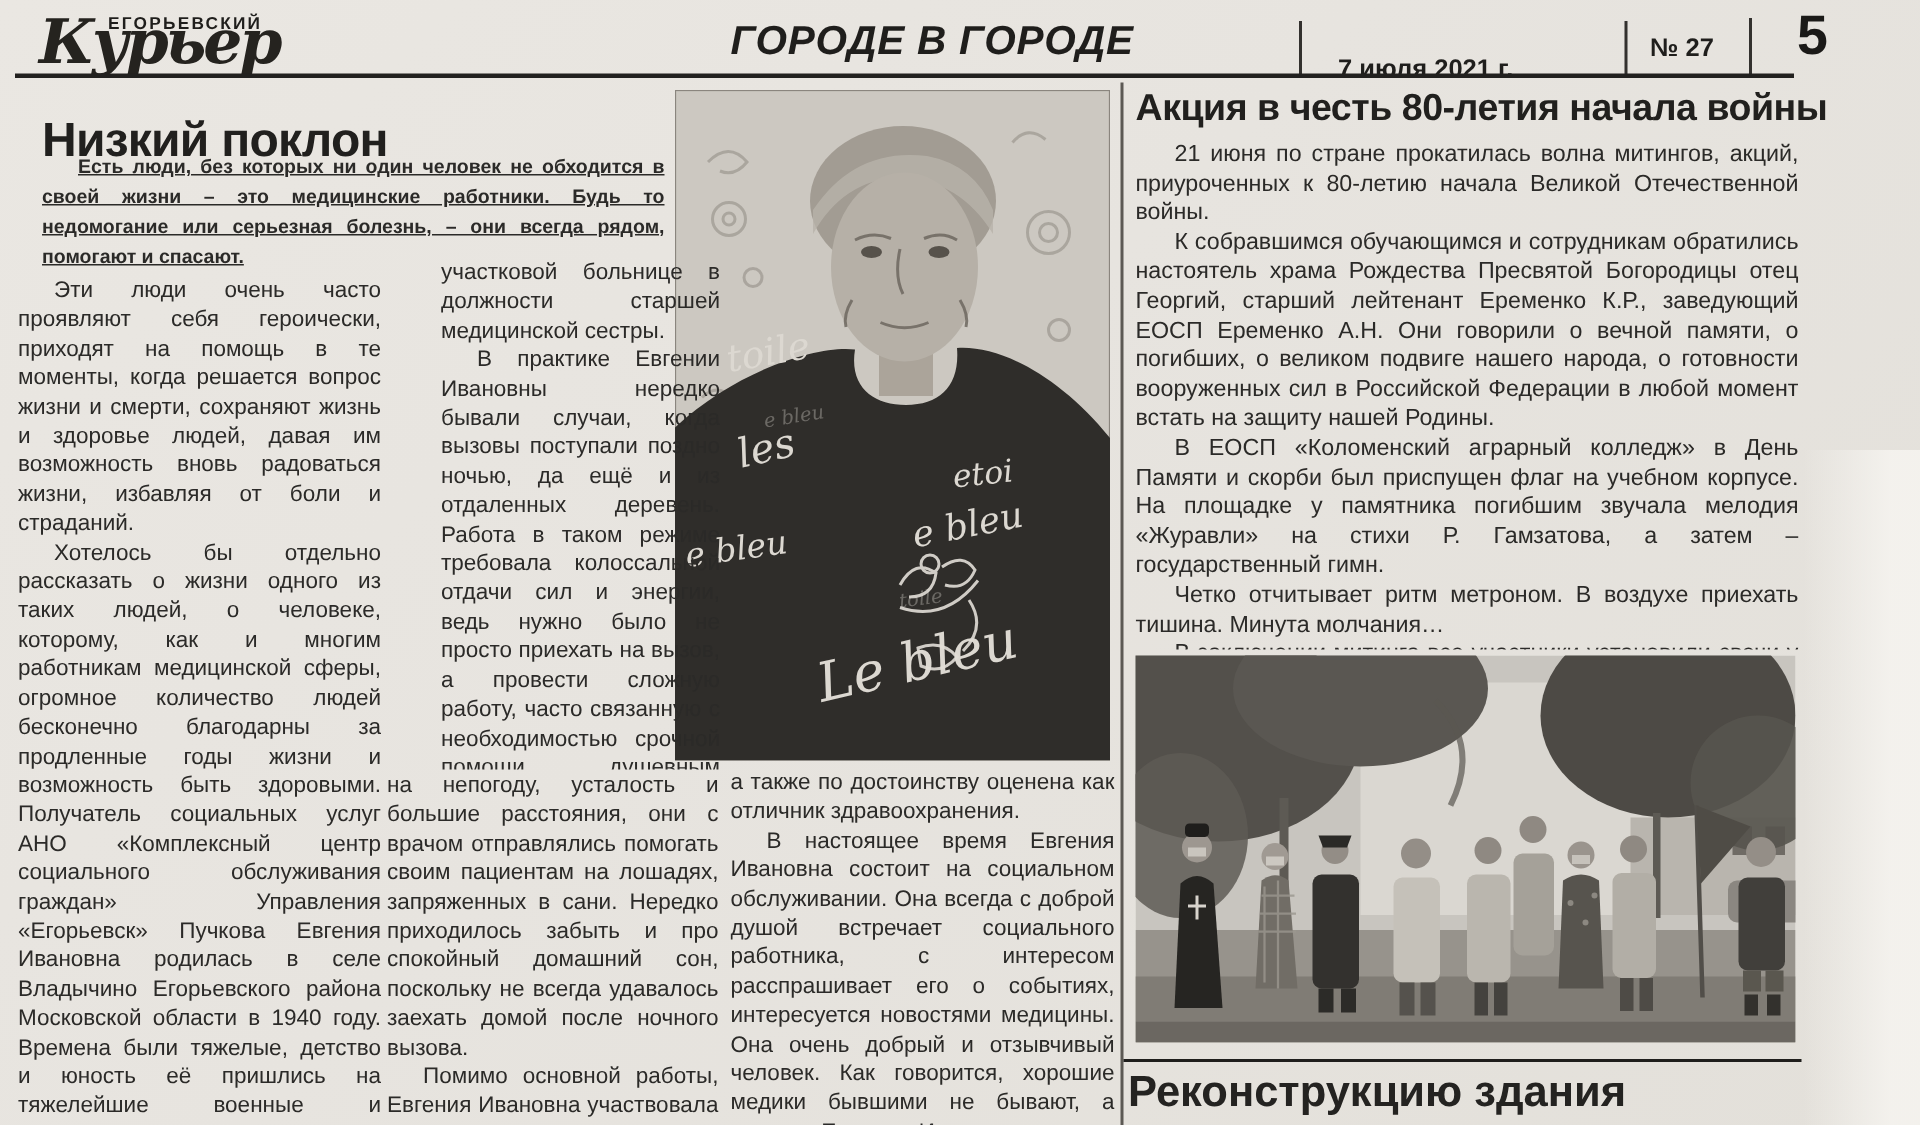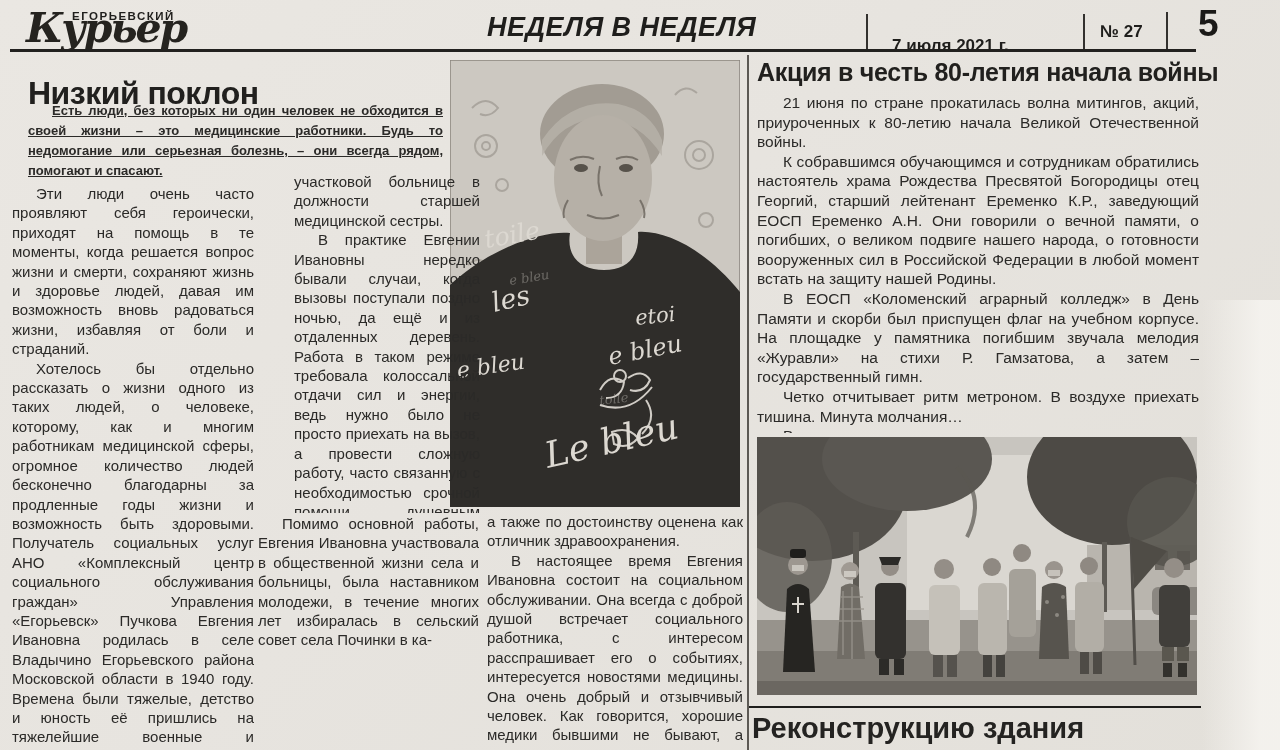--- a/index.html
+++ b/index.html
@@ -41,21 +41,21 @@
 </head>
 <body>
 
 <div class="page">
 
   <div class="abs" style="left:72px; top:6px;">
     <span class="logo-top">ЕГОРЬЕВСКИЙ</span>
   </div>
   <div class="abs logo-name" style="left:26px; top:8px;">Курьер</div>
 
-  <div class="abs section-title" style="left:487px; top:12px;">НЕДЕЛЯ В НЕДЕЛЯ</div>
+  <div class="abs section-title" style="left:487px; top:12px;">ГОРОДЕ В ГОРОДЕ</div>
 
   <div class="abs vline" style="left:866px; top:14px; height:36px;"></div>
   <div class="abs hdr-meta" style="left:892px; top:36px;">7 июля 2021 г.</div>
   <div class="abs vline" style="left:1083px; top:14px; height:36px;"></div>
   <div class="abs hdr-meta" style="left:1100px; top:22px;">№ 27</div>
   <div class="abs vline" style="left:1166px; top:12px; height:40px;"></div>
   <div class="abs pageno" style="left:1198px; top:3px;">5</div>
   <div class="abs hrule" style="left:10px; top:49px; width:1186px;"></div>
 
   <div class="abs divider-v" style="left:747px; top:55px; height:695px;"></div>
@@ -126,20 +126,21 @@
     <p>Эти люди очень часто проявляют себя героически, приходят на помощь в те моменты, когда решается вопрос жизни и смерти, сохраняют жизнь и здоровье людей, давая им возможность вновь радоваться жизни, избавляя от боли и страданий.</p>
     <p>Хотелось бы отдельно рассказать о жизни одного из таких людей, о человеке, которому, как и многим работникам медицинской сферы, огромное количество людей бесконечно благодарны за продленные годы жизни и возможность быть здоровыми. Получатель социальных услуг АНО «Комплексный центр социального обслуживания граждан» Управления «Егорьевск» Пучкова Евгения Ивановна родилась в селе Владычино Егорьевского района Московской области в 1940 году. Времена были тяжелые, детство и юность её пришлись на тяжелейшие военные и послевоенные годы, когда вся страна страдала от ран, нанесённых войной, и от её последствий. Её отец, Пучков Иван Мартынович, был участником войны и погиб в 1941 году в самом ее начале. Судьба мамы Евгении Ивановны тоже была нелёгкой, в тяжелые военные годы она трудилась в колхозе. После окончания Почин-</p>
   </div>
 
   <div class="abs col" style="left:262px; top:172px; width:186px; height:341px;margin-left:32px;">
     <p class="cont">участковой больнице в должности старшей медицинской сестры.</p>
     <p>В практике Евгении Ивановны нередко бывали случаи, когда вызовы поступали поздно ночью, да ещё и из отдаленных деревень. Работа в таком режиме требовала колоссальной отдачи сил и энергии, ведь нужно было не просто приехать на вызов, а провести сложную работу, часто связанную с необходимостью срочной помощи, душевным волнением, переживаниями и огромной ответственностью. Невзирая</p>
   </div>
 
   <div class="abs col" style="left:258px; top:514px; width:221px; height:236px;">
+    <p class="cont">на непогоду, усталость и большие расстояния, они с врачом отправлялись помогать своим пациентам на лошадях, запряженных в сани. Нередко приходилось забыть и про спокойный домашний сон, поскольку не всегда удавалось заехать домой после ночного вызова.</p>
     <p>Помимо основной работы, Евгения Ивановна участвовала в общественной жизни села и больницы, была наставником молодежи, в течение многих лет избиралась в сельский совет села Починки в ка-</p>
   </div>
 
   <div class="abs col" style="left:487px; top:512px; width:256px; height:238px;">
     <p class="cont">а также по достоинству оценена как отличник здравоохранения.</p>
     <p>В настоящее время Евгения Ивановна состоит на социальном обслуживании. Она всегда с доброй душой встречает социального работника, с интересом расспрашивает его о событиях, интересуется новостями медицины. Она очень добрый и отзывчивый человек. Как говорится, хорошие медики бывшими не бывают, а потому, Евгения Ивановна никогда не откажет в помощи знакомым и соседям, обратившимся к ней</p>
   </div>
 
   <div class="abs headline2" style="left:757px; top:58px; width:470px;">Акция в честь 80-летия начала войны</div>
 

